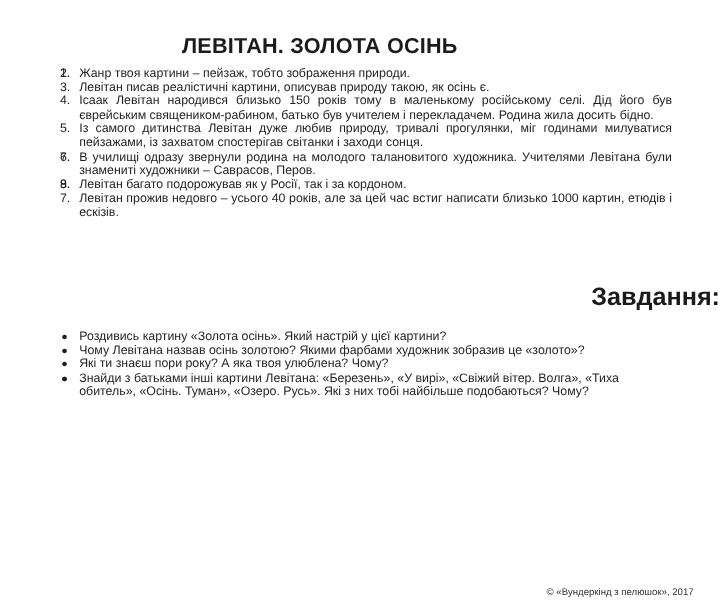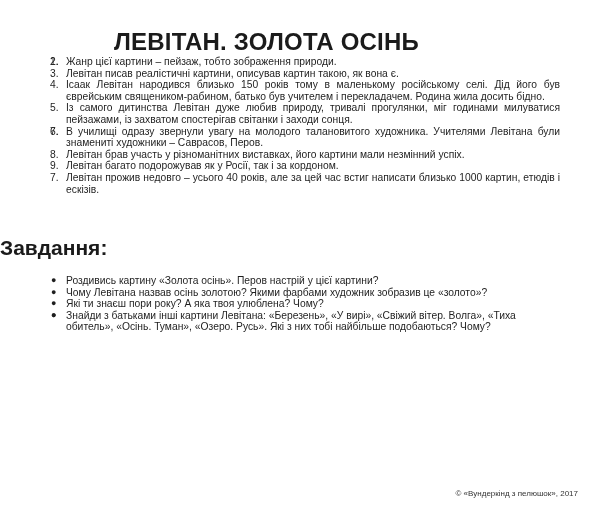--- a/index.html
+++ b/index.html
@@ -1,52 +1,52 @@
 <!DOCTYPE html>
 <html><head>
 <meta charset="utf-8">
 <style>
   html, body { margin:0; padding:0; background:#ffffff; }
   body { width:600px; height:508px; position:relative; overflow:hidden;
          font-family:"Liberation Sans", sans-serif; color:#1e1e1e; }
   .title { position:absolute; left:0; top:28px; width:533px; text-align:center;
-           font-size:24px; font-weight:bold; letter-spacing:0.2px; color:#1b1b1b; }
+           font-size:18px; font-weight:bold; letter-spacing:0.2px; color:#1b1b1b; }
   .facts { position:absolute; left:50px; top:56px; width:510px; margin:0; padding:0;
            list-style:none; font-size:10.3px; line-height:11.6px; }
   .facts li { position:relative; padding-left:16px; text-align:justify; }
   .facts li .num { position:absolute; left:0; top:0; }
-  .subtitle { position:absolute; left:0; top:236px; width:600px; text-align:left;
+  .subtitle { position:absolute; left:0; top:236px; width:600px; text-align:right;
               font-size:21px; font-weight:bold; color:#1b1b1b; }
   .tasks { position:absolute; left:50px; top:275px; width:510px; margin:0; padding:0;
            list-style:none; font-size:10.3px; line-height:11.6px; }
   .tasks li { position:relative; padding-left:16px; }
   .tasks li .bullet { position:absolute; left:1px; top:0; font-size:9px; }
   .footer { position:absolute; right:22px; top:489px; font-size:8px; color:#333; }
 </style>
 </head>
 <body>
 
 <div class="title">ЛЕВІТАН. ЗОЛОТА ОСІНЬ</div>
 
 <ol class="facts">
   <li><span class="num">1.</span></li>
-  <li><span class="num">2.</span><span>Жанр цієї картини – пейзаж, тобто зображення природи.</span></li>
-  <li><span class="num">3.</span><span>Левітан писав реалістичні картини, описував картин такою, як вона є.</span></li>
+  <li><span class="num">2.</span><span>Жанр твоя картини – пейзаж, тобто зображення природи.</span></li>
+  <li><span class="num">3.</span><span>Левітан писав реалістичні картини, описував природу такою, як осінь є.</span></li>
   <li><span class="num">4.</span><span>Ісаак Левітан народився близько 150 років тому в маленькому російському селі. Дід його був єврейським священиком-рабином, батько був учителем і перекладачем. Родина жила досить бідно.</span></li>
   <li><span class="num">5.</span><span>Із самого дитинства Левітан дуже любив природу, тривалі прогулянки, міг годинами милуватися пейзажами, із захватом спостерігав світанки і заходи сонця.</span></li>
   <li><span class="num">6.</span></li>
-  <li><span class="num">7.</span><span>В училищі одразу звернули увагу на молодого талановитого художника. Учителями Левітана були знамениті художники – Саврасов, Перов.</span></li>
-  <li><span class="num">8.</span><span>Левітан брав участь у різноманітних виставках, його картини мали незмінний успіх.</span></li>
+  <li><span class="num">7.</span><span>В училищі одразу звернули родина на молодого талановитого художника. Учителями Левітана були знамениті художники – Саврасов, Перов.</span></li>
+  <li><span class="num">8.</span></li>
   <li><span class="num">9.</span><span>Левітан багато подорожував як у Росії, так і за кордоном.</span></li>
   <li><span class="num">7.</span><span>Левітан прожив недовго – усього 40 років, але за цей час встиг написати близько 1000 картин, етюдів і ескізів.</span></li>
 </ol>
 
 <div class="subtitle">Завдання:</div>
 
 <ul class="tasks">
-  <li><span class="bullet">●</span><span>Роздивись картину «Золота осінь». Перов настрій у цієї картини?</span></li>
+  <li><span class="bullet">●</span><span>Роздивись картину «Золота осінь». Який настрій у цієї картини?</span></li>
   <li><span class="bullet">●</span><span>Чому Левітана назвав осінь золотою? Якими фарбами художник зобразив це «золото»?</span></li>
   <li><span class="bullet">●</span><span>Які ти знаєш пори року? А яка твоя улюблена? Чому?</span></li>
   <li><span class="bullet">●</span></li>
   <li><span class="bullet">●</span><span>Знайди з батьками інші картини Левітана: «Березень», «У вирі», «Свіжий вітер. Волга», «Тиха обитель», «Осінь. Туман», «Озеро. Русь». Які з них тобі найбільше подобаються? Чому?</span></li>
 </ul>
 
 <div class="footer">© «Вундеркінд з пелюшок», 2017</div>
 
 </body></html>

